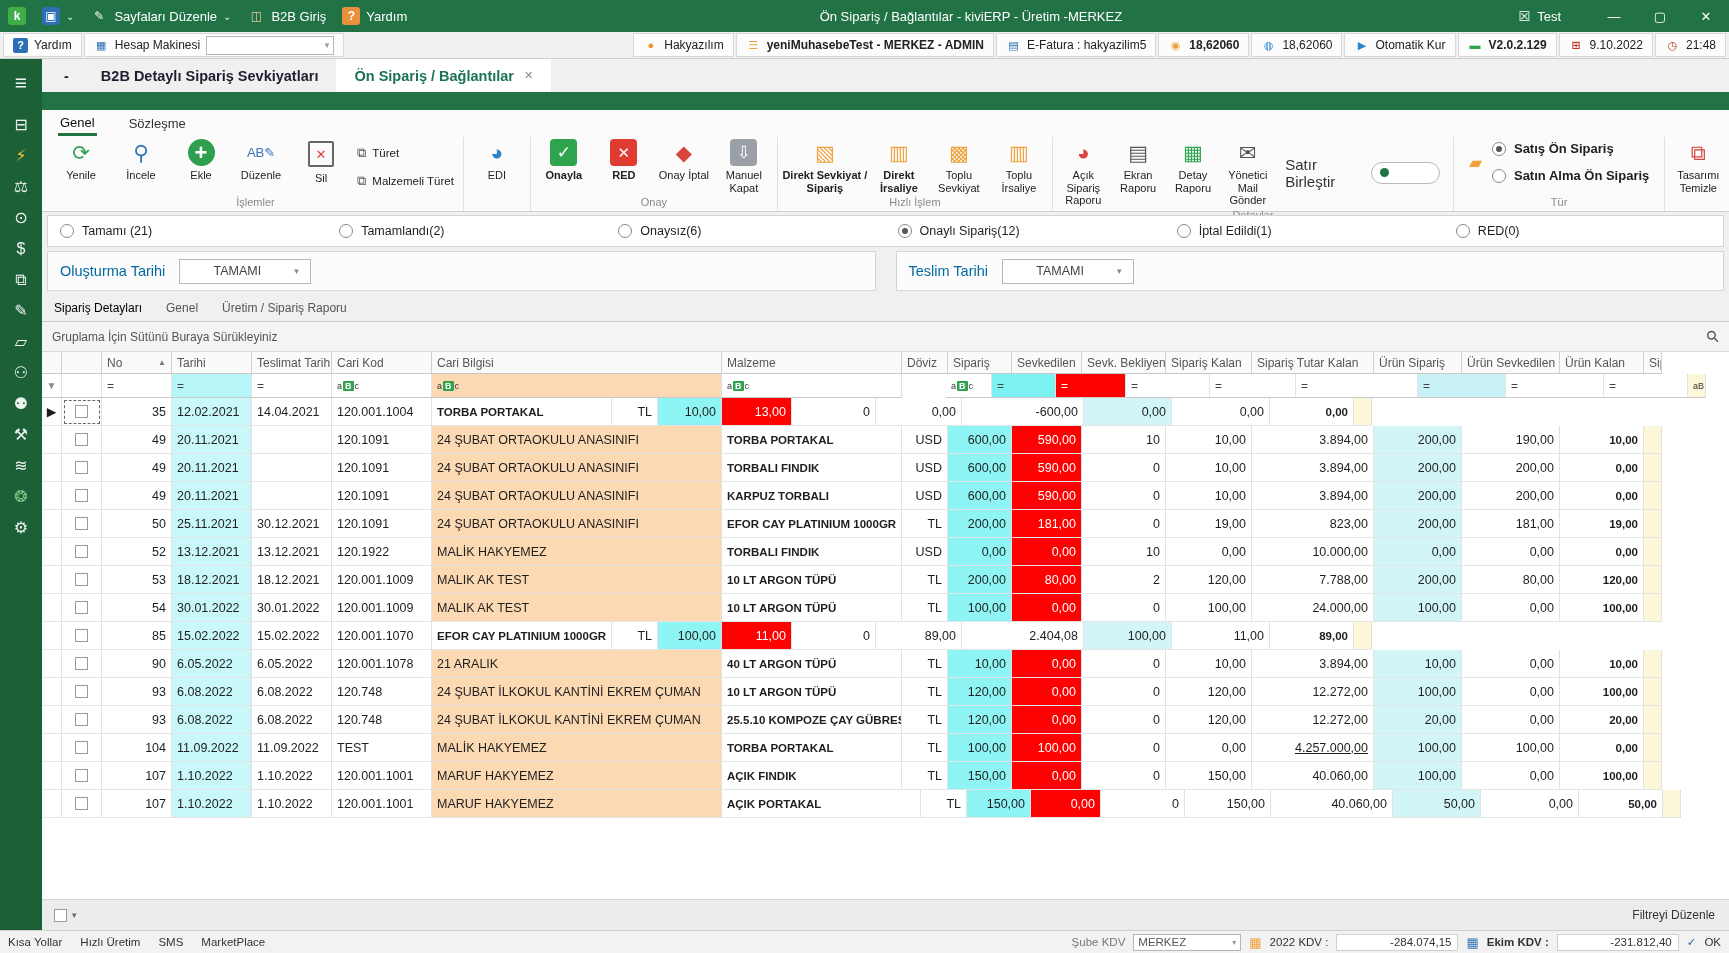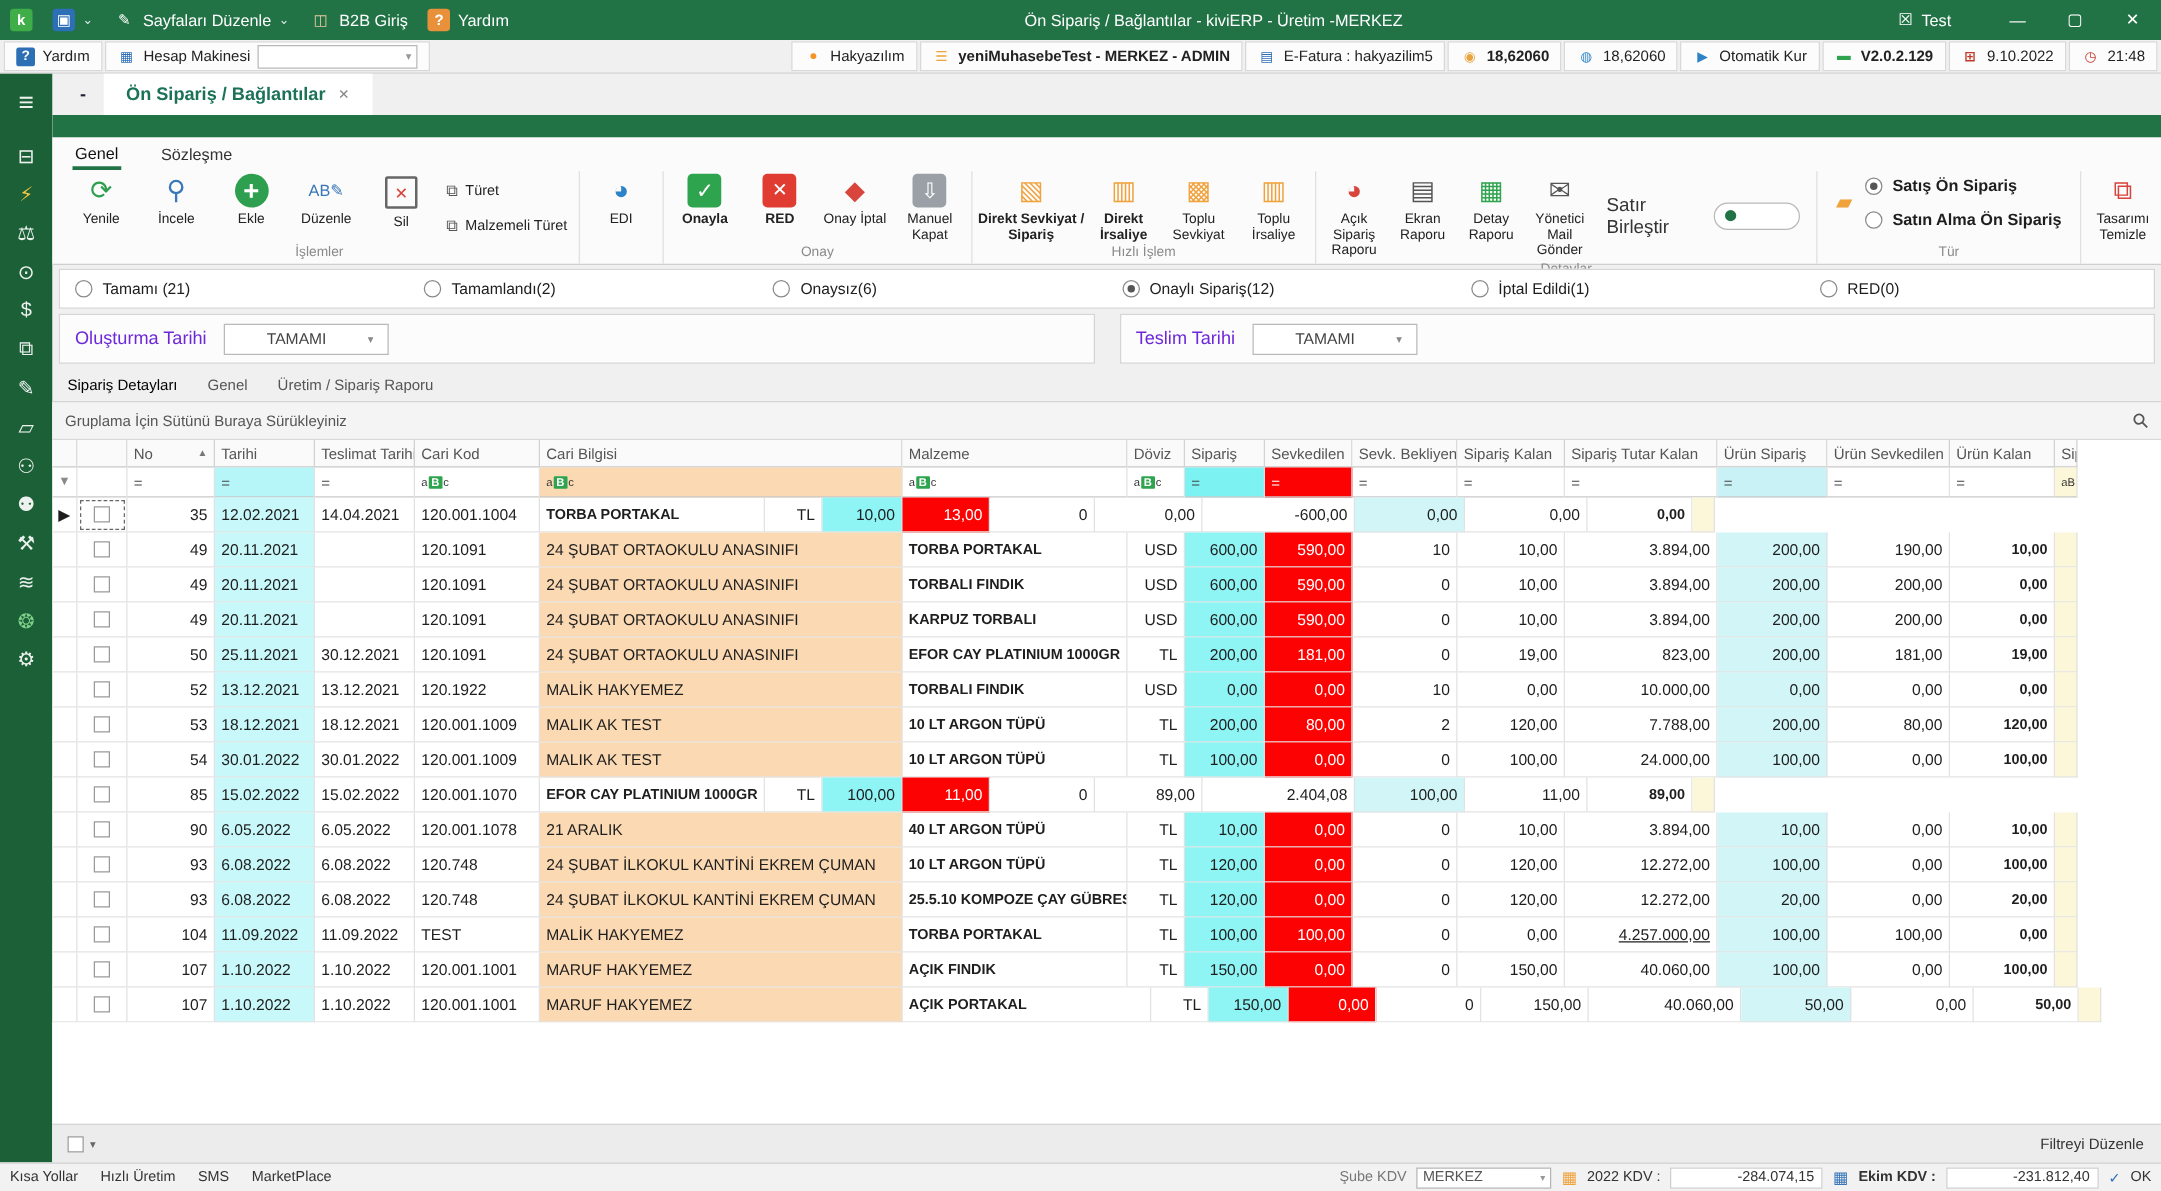--- a/index.html
+++ b/index.html
@@ -60,21 +60,21 @@
   .ropts{display:flex;flex-direction:column;gap:12px;}
   .ropt{display:flex;align-items:center;gap:8px;font-size:13px;font-weight:bold;color:#1e1e1e;white-space:nowrap;}
   .radio{width:14px;height:14px;border:1px solid #8a8a8a;border-radius:50%;background:#fff;position:relative;flex:0 0 auto;box-sizing:border-box;}
   .radio.sel::after{content:"";position:absolute;left:3px;top:3px;right:3px;bottom:3px;border-radius:50%;background:#555;}
   
   .statusfilters{height:30px;margin:3px 5px 2px 5px;background:#fff;border:1px solid #d5d5d5;display:flex;align-items:center;flex:0 0 auto;}
   .sf-item{flex:1;display:flex;align-items:center;gap:8px;padding-left:12px;font-size:12.5px;color:#1e1e1e;white-space:nowrap;}
   
   .datefilters{height:40px;display:flex;gap:20px;padding:2px 5px 4px 5px;flex:0 0 auto;}
   .dpanel{flex:1;background:#fcfcfc;border:1px solid #d5d5d5;display:flex;align-items:center;gap:14px;padding-left:12px;}
-  .dlabel{font-size:14.5px;color:#6d28d9;}
+  .dlabel{font-size:14.5px;color:#0369a1;}
   .dcombo{width:132px;height:25px;border:1px solid #b9b9b9;background:#fff;display:flex;align-items:center;font-size:12.5px;color:#444;box-sizing:border-box;}
   .dcombo .val{flex:1;text-align:center;}
   .dcombo .caret{width:16px;color:#888;font-size:9px;}
   
   .viewtabs{height:26px;display:flex;gap:24px;align-items:center;padding-left:12px;font-size:12px;color:#555;flex:0 0 auto;}
   .vtab.active{color:#000;}
   
   .gridwrap{flex:1;display:flex;flex-direction:column;background:#fff;border-top:1px solid #c9c9c9;min-height:0;}
   .groupbar{height:29px;background:#f4f4f4;border-bottom:1px solid #d9d9d9;display:flex;align-items:center;padding:0 10px;font-size:12px;color:#555;flex:0 0 auto;}
   .groupbar .hint{flex:1;}
@@ -248,20 +248,23 @@
         <div class="side-btn">
           <span style="color: rgb(127, 208, 138);">❂</span>
         </div>
         <div class="side-btn">
           <span>⚙</span>
         </div>
       </div>
     <div class="content">
       <div class="tabstrip" id="tabstrip">
           <div class="tab dash">-</div>
+          <div class="tab">
+            <span>B2B Detaylı Sipariş Sevkiyatları</span>
+          </div>
           <div class="tab active">
             <span>Ön Sipariş / Bağlantılar</span>
             <span class="tab-close">✕</span>
           </div>
         </div>
       <div class="greenstrip"></div>
       <div class="ribbon">
         <div class="ribbon-tabs" id="ribbon-tabs">
             <span class="rtab active">Genel</span>
             <span class="rtab">Sözleşme</span>
@@ -530,21 +533,21 @@
             </div>
             <div class="gcell" style="width: 100px;">
               <span class="abc">a<b>B</b>c</span>
             </div>
             <div class="gcell" style="width: 290px; background: rgb(251, 217, 179);">
               <span class="abc">a<b>B</b>c</span>
             </div>
             <div class="gcell" style="width: 180px;">
               <span class="abc">a<b>B</b>c</span>
             </div>
-            <div class="gcell" style="width: 46px;">
+            <div class="gcell" style="width: 46px; margin-left: 44px;">
               <span class="abc">a<b>B</b>c</span>
             </div>
             <div class="gcell" style="width: 64px; background: rgb(125, 242, 242);">
               <span>=</span>
             </div>
             <div class="gcell" style="width: 70px; background: rgb(253, 2, 2);">
               <span style="color: rgb(255, 255, 255);">=</span>
             </div>
             <div class="gcell" style="width: 84px;">
               <span>=</span>

